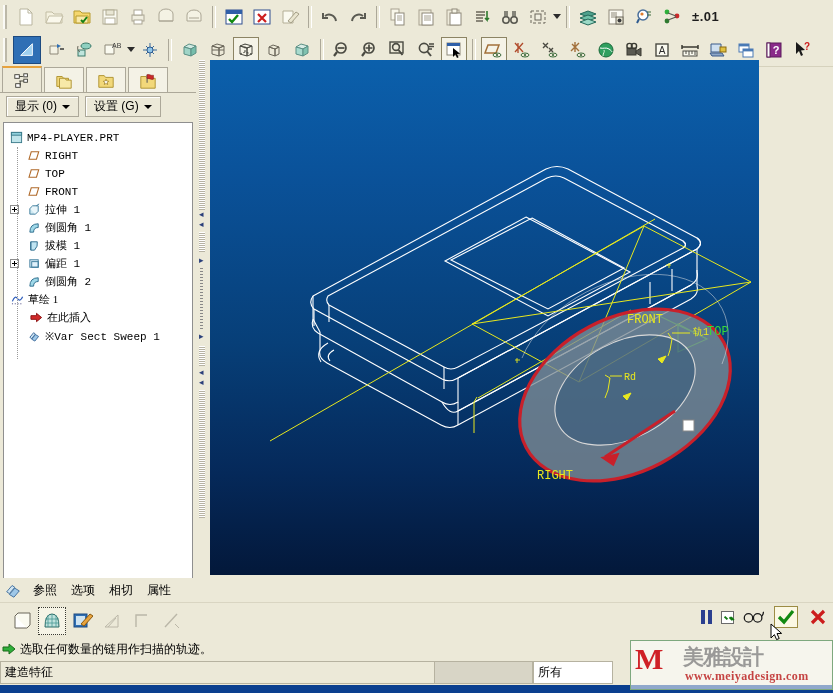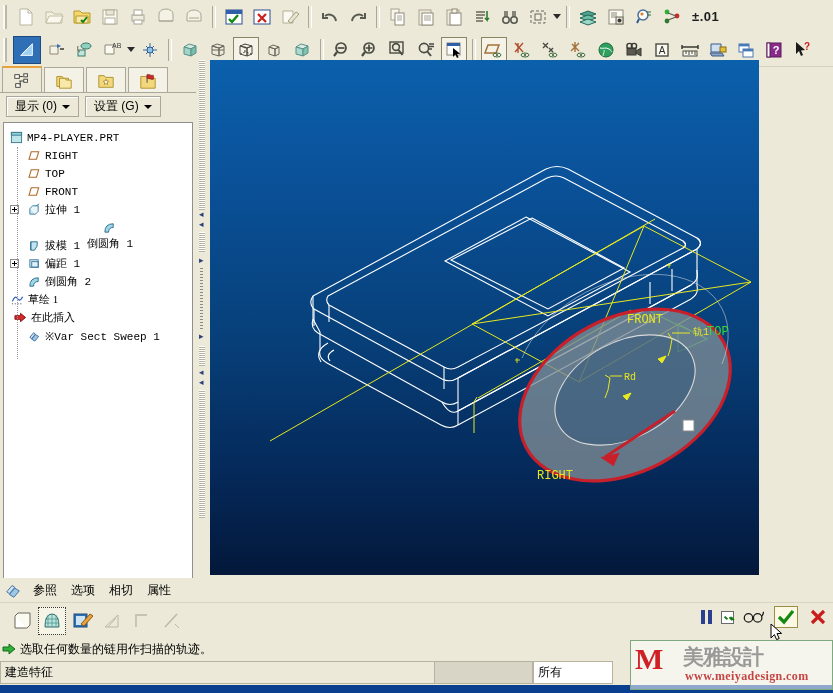--- a/index.html
+++ b/index.html
@@ -552,21 +552,21 @@
           <span class="plus" style="left: 6px;"></span>
           <span class="gi">
             <svg width="13" height="13" viewBox="0 0 14 14">
               <path d="M2 6h6v6H2z" fill="#cfe9f2" stroke="#3a7a9a"></path>
               <path d="M2 6l3-3h6v6l-3 3" fill="#eaf6fa" stroke="#3a7a9a"></path>
               <path d="M9 3l3-2" stroke="#3a7a9a"></path>
             </svg>
           </span>
           <span class="lbl">拉伸 1</span>
         </div>
-        <div class="node" style="padding-left: 22px; margin-top: 1px; flex-direction: column;">
+        <div class="node" style="padding-left: 22px; margin-top: 1px;">
           <span class="gi">
             <svg width="13" height="13" viewBox="0 0 14 14">
               <path d="M2 12 Q2 3 11 3 L11 7 Q6 7 6 12 Z" fill="#9fd8e8" stroke="#2a6a8a"></path>
             </svg>
           </span>
           <span class="lbl">倒圆角 1</span>
         </div>
         <div class="node" style="padding-left: 22px; margin-top: 1px;">
           <span class="gi">
             <svg width="13" height="13" viewBox="0 0 14 14">
@@ -601,21 +601,21 @@
               <g fill="#6a6a9a">
                 <rect x="1" y="11" width="1.2" height="1.2"></rect>
                 <rect x="4" y="11" width="1.2" height="1.2"></rect>
                 <rect x="7" y="11" width="1.2" height="1.2"></rect>
                 <rect x="10" y="11" width="1.2" height="1.2"></rect>
               </g>
             </svg>
           </span>
           <span class="lbl">草绘 1</span>
         </div>
-        <div class="node" style="padding-left: 8px; margin-top: 1px;">
+        <div class="node" style="padding-left: 24px; margin-top: 1px;">
           <span class="gi">
             <svg width="13" height="13" viewBox="0 0 14 14">
               <path d="M1 5h6V2.5L12.5 7 7 11.5V9H1z" fill="#d02a2a" stroke="#8a1010"></path>
             </svg>
           </span>
           <span class="lbl">在此插入</span>
         </div>
         <div class="node" style="padding-left: 22px; margin-top: 1px;">
           <span class="gi">
             <svg width="13" height="13" viewBox="0 0 14 14">

